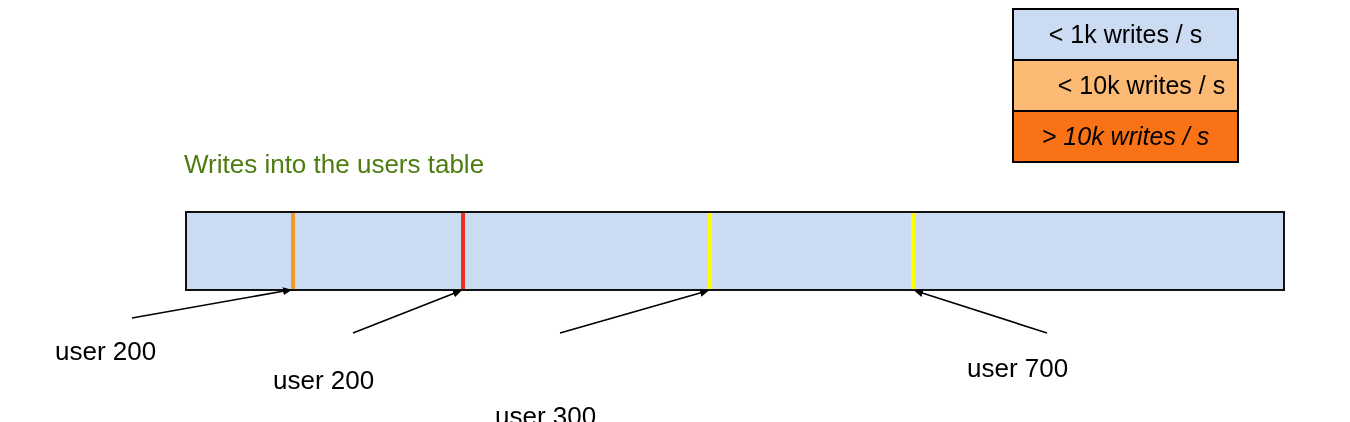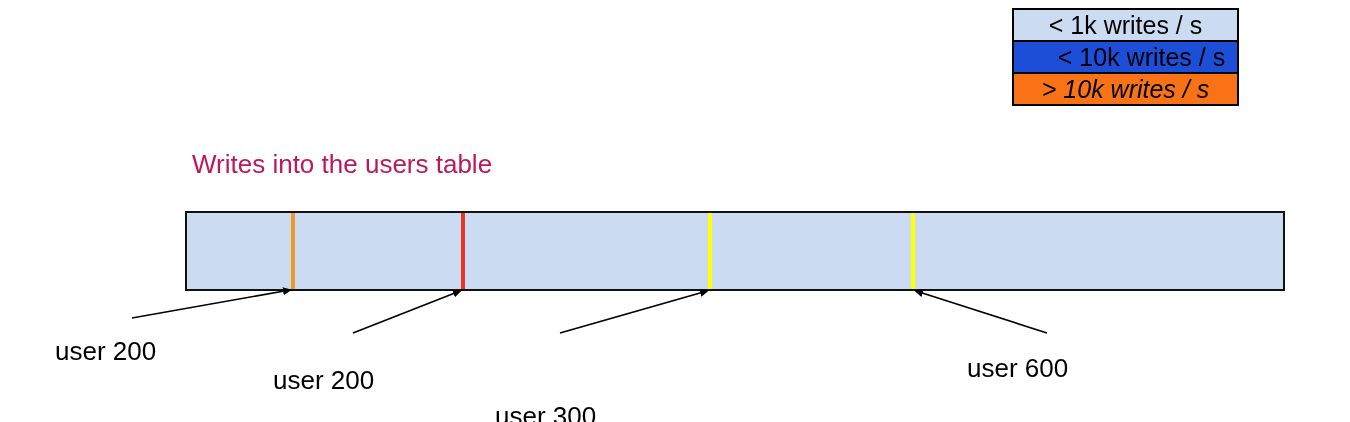--- a/index.html
+++ b/index.html
@@ -11,38 +11,38 @@
   .canvas {
     position: relative;
     width: 1350px;
     height: 422px;
     background: #ffffff;
     overflow: hidden;
     color: #000000;
   }
   .title {
     position: absolute;
-    left: 192px;
+    left: 184px;
     top: 150px;
     font-size: 26px;
     line-height: 28px;
-    color: #be185d;
+    color: #4d7c0f;
     white-space: nowrap;
   }
   .legend {
     position: absolute;
     left: 1012px;
     top: 8px;
     width: 227px;
     display: flex;
     flex-direction: column;
   }
   .legend-row {
     box-sizing: border-box;
-    height: 34px;
+    height: 53px;
     margin-top: -2px;
     border: 2px solid #000000;
     display: flex;
     align-items: center;
     justify-content: center;
     font-size: 25px;
     white-space: nowrap;
   }
   .legend-row:first-child { margin-top: 0; }
   .table-bar {
@@ -79,35 +79,35 @@
 </style>
 </head>
 <body>
 
 <div class="canvas">
 
   <div class="title">Writes into the users table</div>
 
   <div class="legend">
     <div class="legend-row" style="background: rgb(203, 220, 242);">&lt; 1k writes / s</div>
-    <div class="legend-row" style="background: #1d4ed8; padding-left: 32px;">&lt; 10k writes / s</div>
+    <div class="legend-row" style="background: #fdba74; padding-left: 32px;">&lt; 10k writes / s</div>
     <div class="legend-row" style="background: #f97316; font-style: italic;">&gt; 10k writes / s</div>
   </div>
 
   <div class="table-bar" style="background: rgb(203, 220, 242); border-color: rgb(17, 17, 17);">
     <div class="stripe" style="left: 104px; background: rgb(240, 155, 40);"></div>
     <div class="stripe" style="left: 274px; background: rgb(231, 51, 31);"></div>
     <div class="stripe" style="left: 521px; background: rgb(254, 255, 0);"></div>
     <div class="stripe" style="left: 724px; background: rgb(254, 255, 0);"></div>
   </div>
 
   <div class="user-label" style="left: 55px; top: 337px;">user 200</div>
   <div class="user-label" style="left: 273px; top: 366px;">user 200</div>
   <div class="user-label" style="left: 495px; top: 354px; margin-top: 48px;">user 300</div>
-  <div class="user-label" style="left: 967px; top: 354px;">user 600</div>
+  <div class="user-label" style="left: 967px; top: 354px;">user 700</div>
 
   <svg class="arrow-layer" viewBox="0 0 1350 422">
     <defs>
       <marker id="ah" markerWidth="9" markerHeight="8" refX="7" refY="4" orient="auto" markerUnits="userSpaceOnUse">
         <path d="M0,0 L9,4 L0,8 z" fill="#000000"></path>
       </marker>
     </defs>
     <line stroke="#000000" stroke-width="1.6" marker-end="url(#ah)" x1="132" y1="318" x2="290" y2="290"></line>
     <line stroke="#000000" stroke-width="1.6" marker-end="url(#ah)" x1="353" y1="333" x2="460" y2="291"></line>
     <line stroke="#000000" stroke-width="1.6" marker-end="url(#ah)" x1="560" y1="333" x2="707" y2="291"></line>

